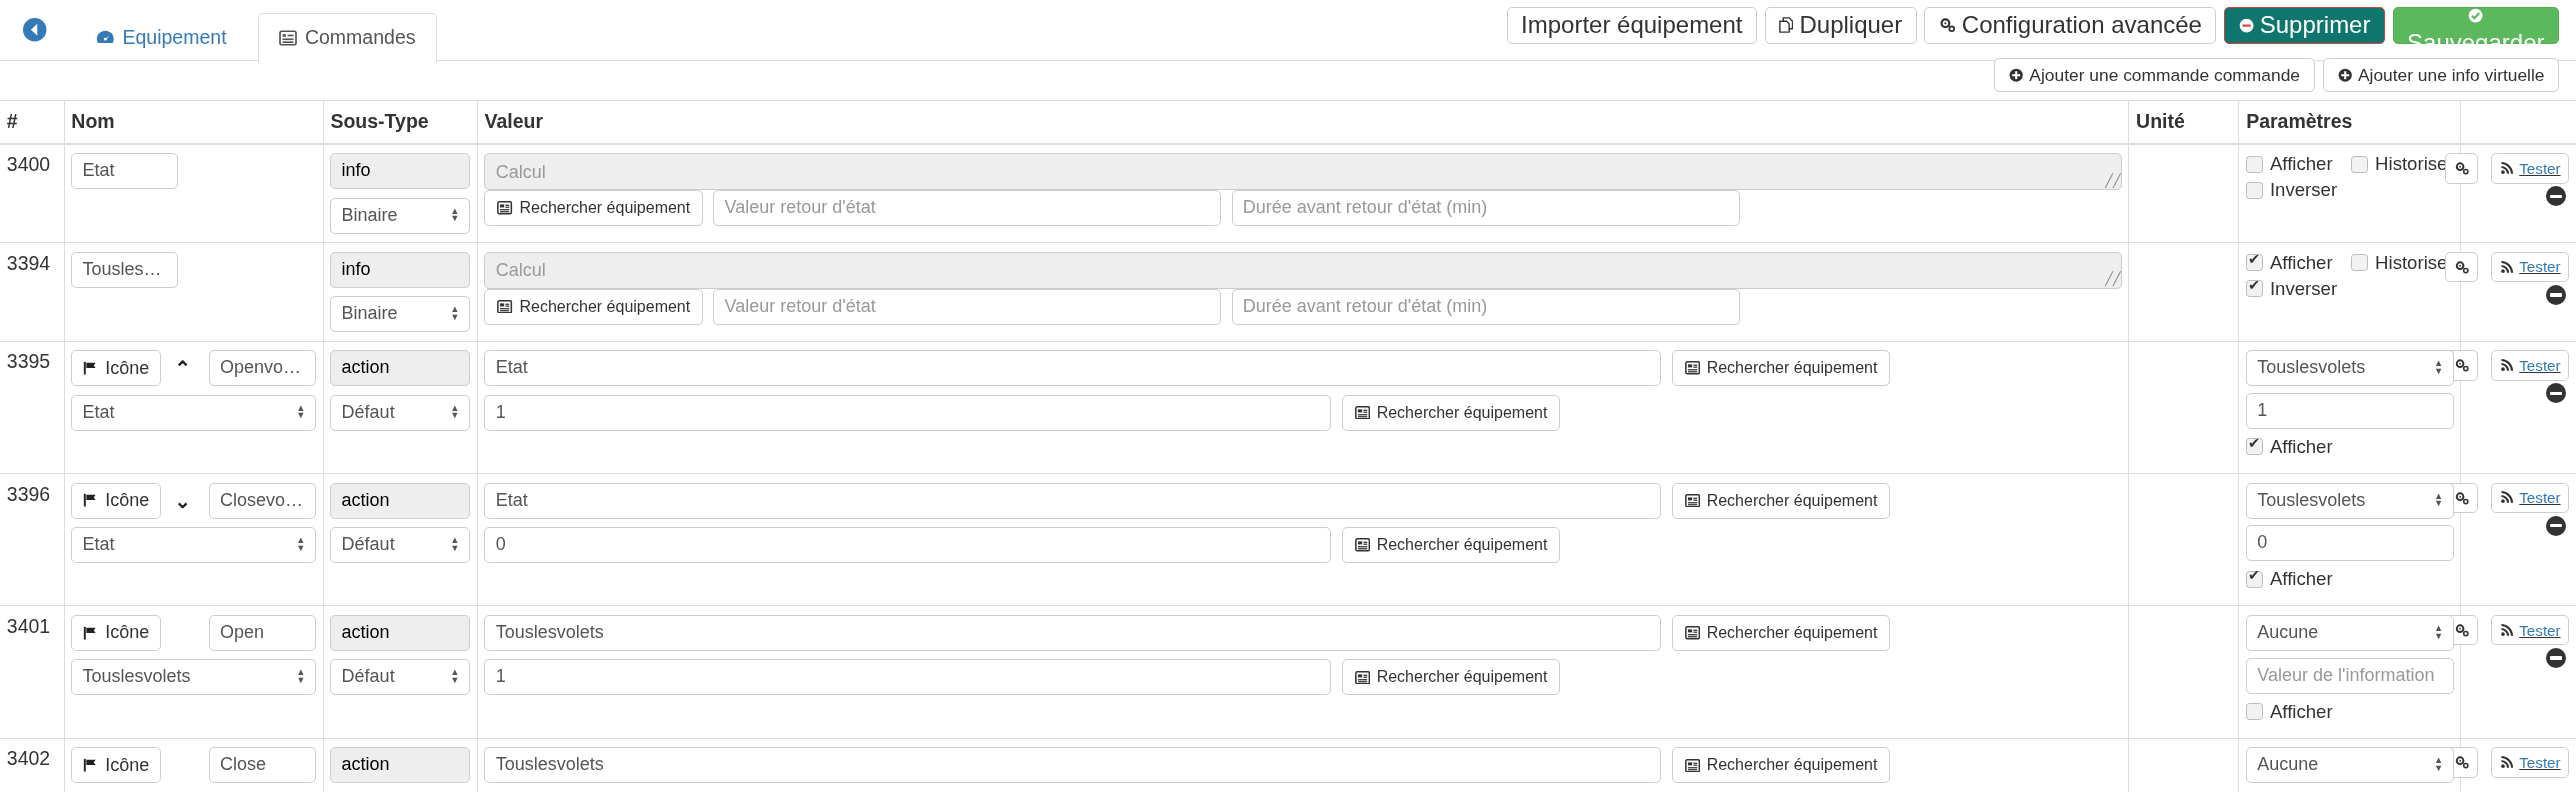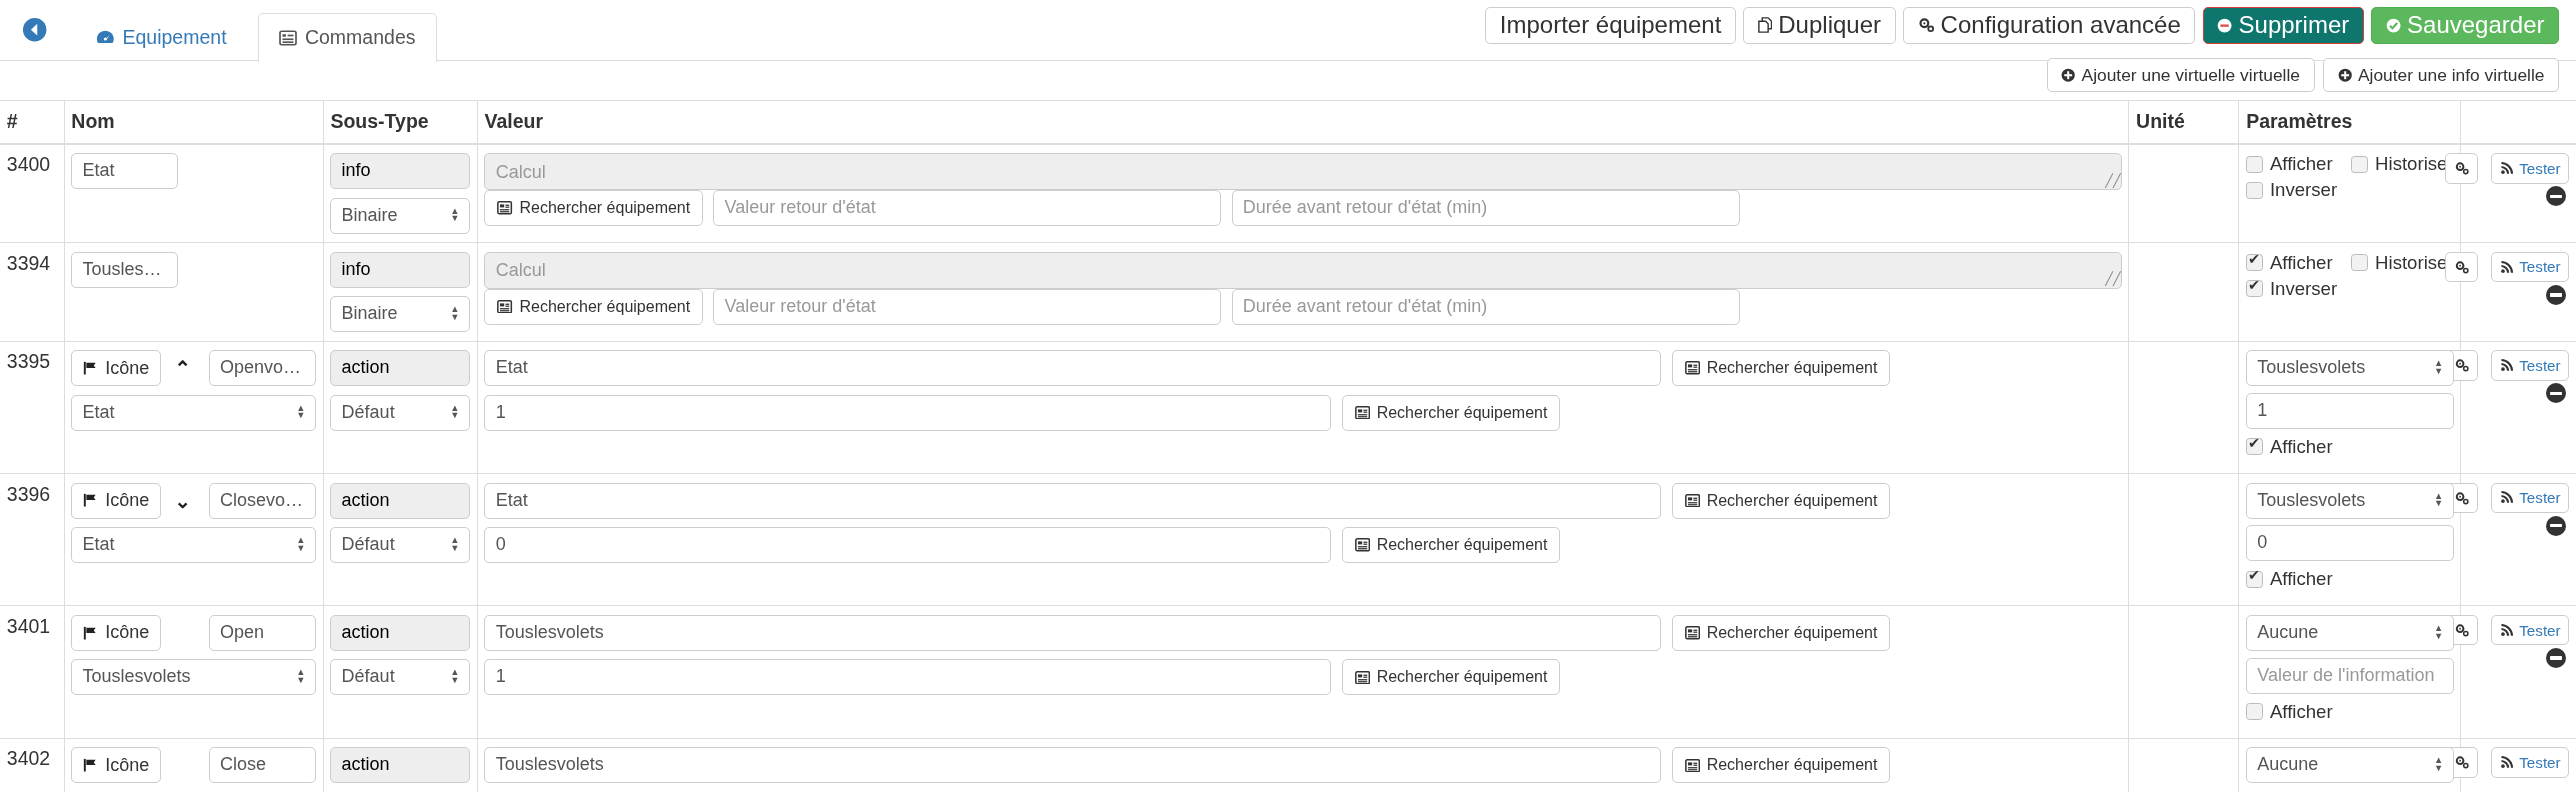--- a/index.html
+++ b/index.html
@@ -70,21 +70,21 @@
     height: 37px;
     display: inline-flex;
     align-items: center;
     gap: 6px;
     font-size: 24px;
     font-family: "Liberation Sans", sans-serif;
     white-space: nowrap;
     cursor: pointer;
   }
   .btn-danger { background: #0f766e; border-color: #d43f3a; color: #ffffff; }
-  .btn-success { background: #5cb85c; border-color: #4cae4c; color: #ffffff; }
+  .btn-success { background: #5cb85c; border-color: #4cae4c; color: #ffffff; flex-direction: column; }
   .btn-ico { font-size: 16px; }
 
   .subhdr-btns {
     position: absolute;
     right: 17px; top: 58px;
     display: flex;
     gap: 8.5px;
   }
   .subhdr-btns .btn { height: 34px; font-size: 17.4px; }
 
@@ -235,21 +235,21 @@
     position: absolute;
     left: 0.8px; top: -4.2px;
     font-size: 14.4px;
     color: #333;
     line-height: 17px;
   }
   .param-stack > * { margin-bottom: 6.8px; }
 
   
   .act-wrap { display: flex; flex-direction: column; align-items: flex-end; }
-  .act-row { display: flex; gap: 13px; }
+  .act-row { display: flex; gap: 13px; text-decoration: underline; }
   .btn-sq {
     border: 1.7px solid #cccccc;
     background: #fff;
     border-radius: 5.1px;
     height: 30.5px;
     padding: 0 7.6px;
     font-size: 15.2px;
     display: inline-flex;
     align-items: center;
     gap: 5.1px;
@@ -358,21 +358,21 @@
 
 <div class="subhdr-btns">
   <button class="btn">
     <span class="btn-ico">
       <svg width="14.4" height="14.4" viewBox="0 0 16 16">
           <circle cx="8" cy="8" r="7.3" fill="#333"></circle>
           <rect x="3.6" y="6.9" width="8.8" height="2.3" fill="#fff"></rect>
           <rect x="6.85" y="3.6" width="2.3" height="8.8" fill="#fff"></rect>
         </svg>
     </span>
-    <span>Ajouter une virtuelle virtuelle</span>
+    <span>Ajouter une commande commande</span>
   </button>
   <button class="btn">
     <span class="btn-ico">
       <svg width="14.4" height="14.4" viewBox="0 0 16 16">
           <circle cx="8" cy="8" r="7.3" fill="#333"></circle>
           <rect x="3.6" y="6.9" width="8.8" height="2.3" fill="#fff"></rect>
           <rect x="6.85" y="3.6" width="2.3" height="8.8" fill="#fff"></rect>
         </svg>
     </span>
     <span>Ajouter une info virtuelle</span>

